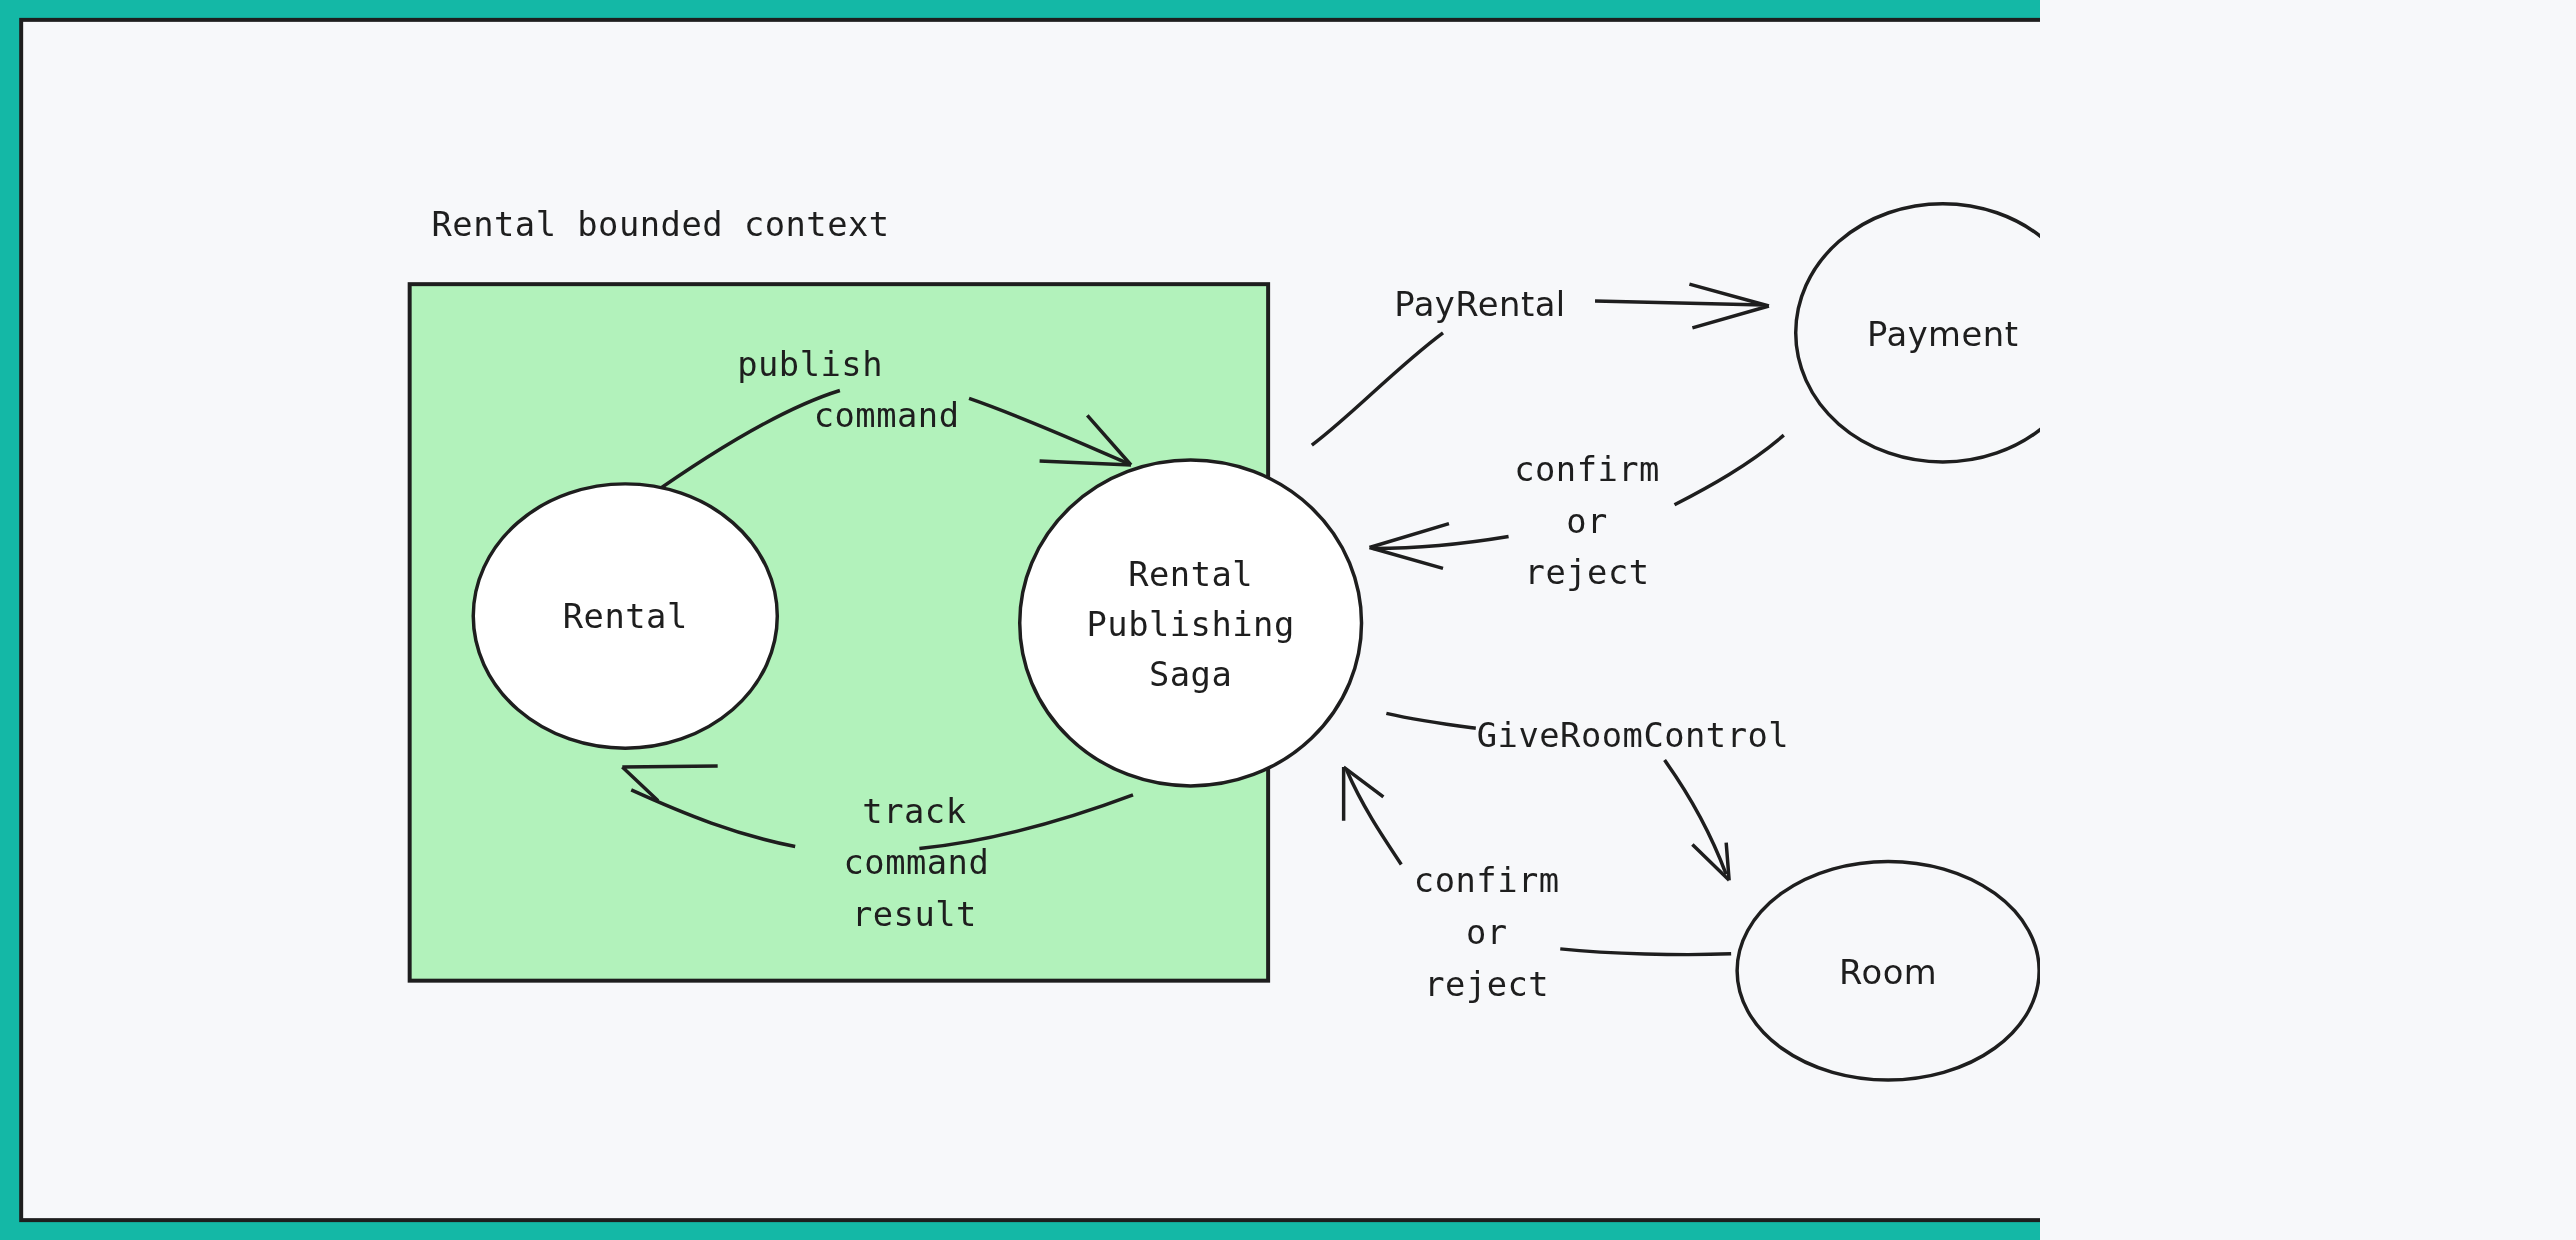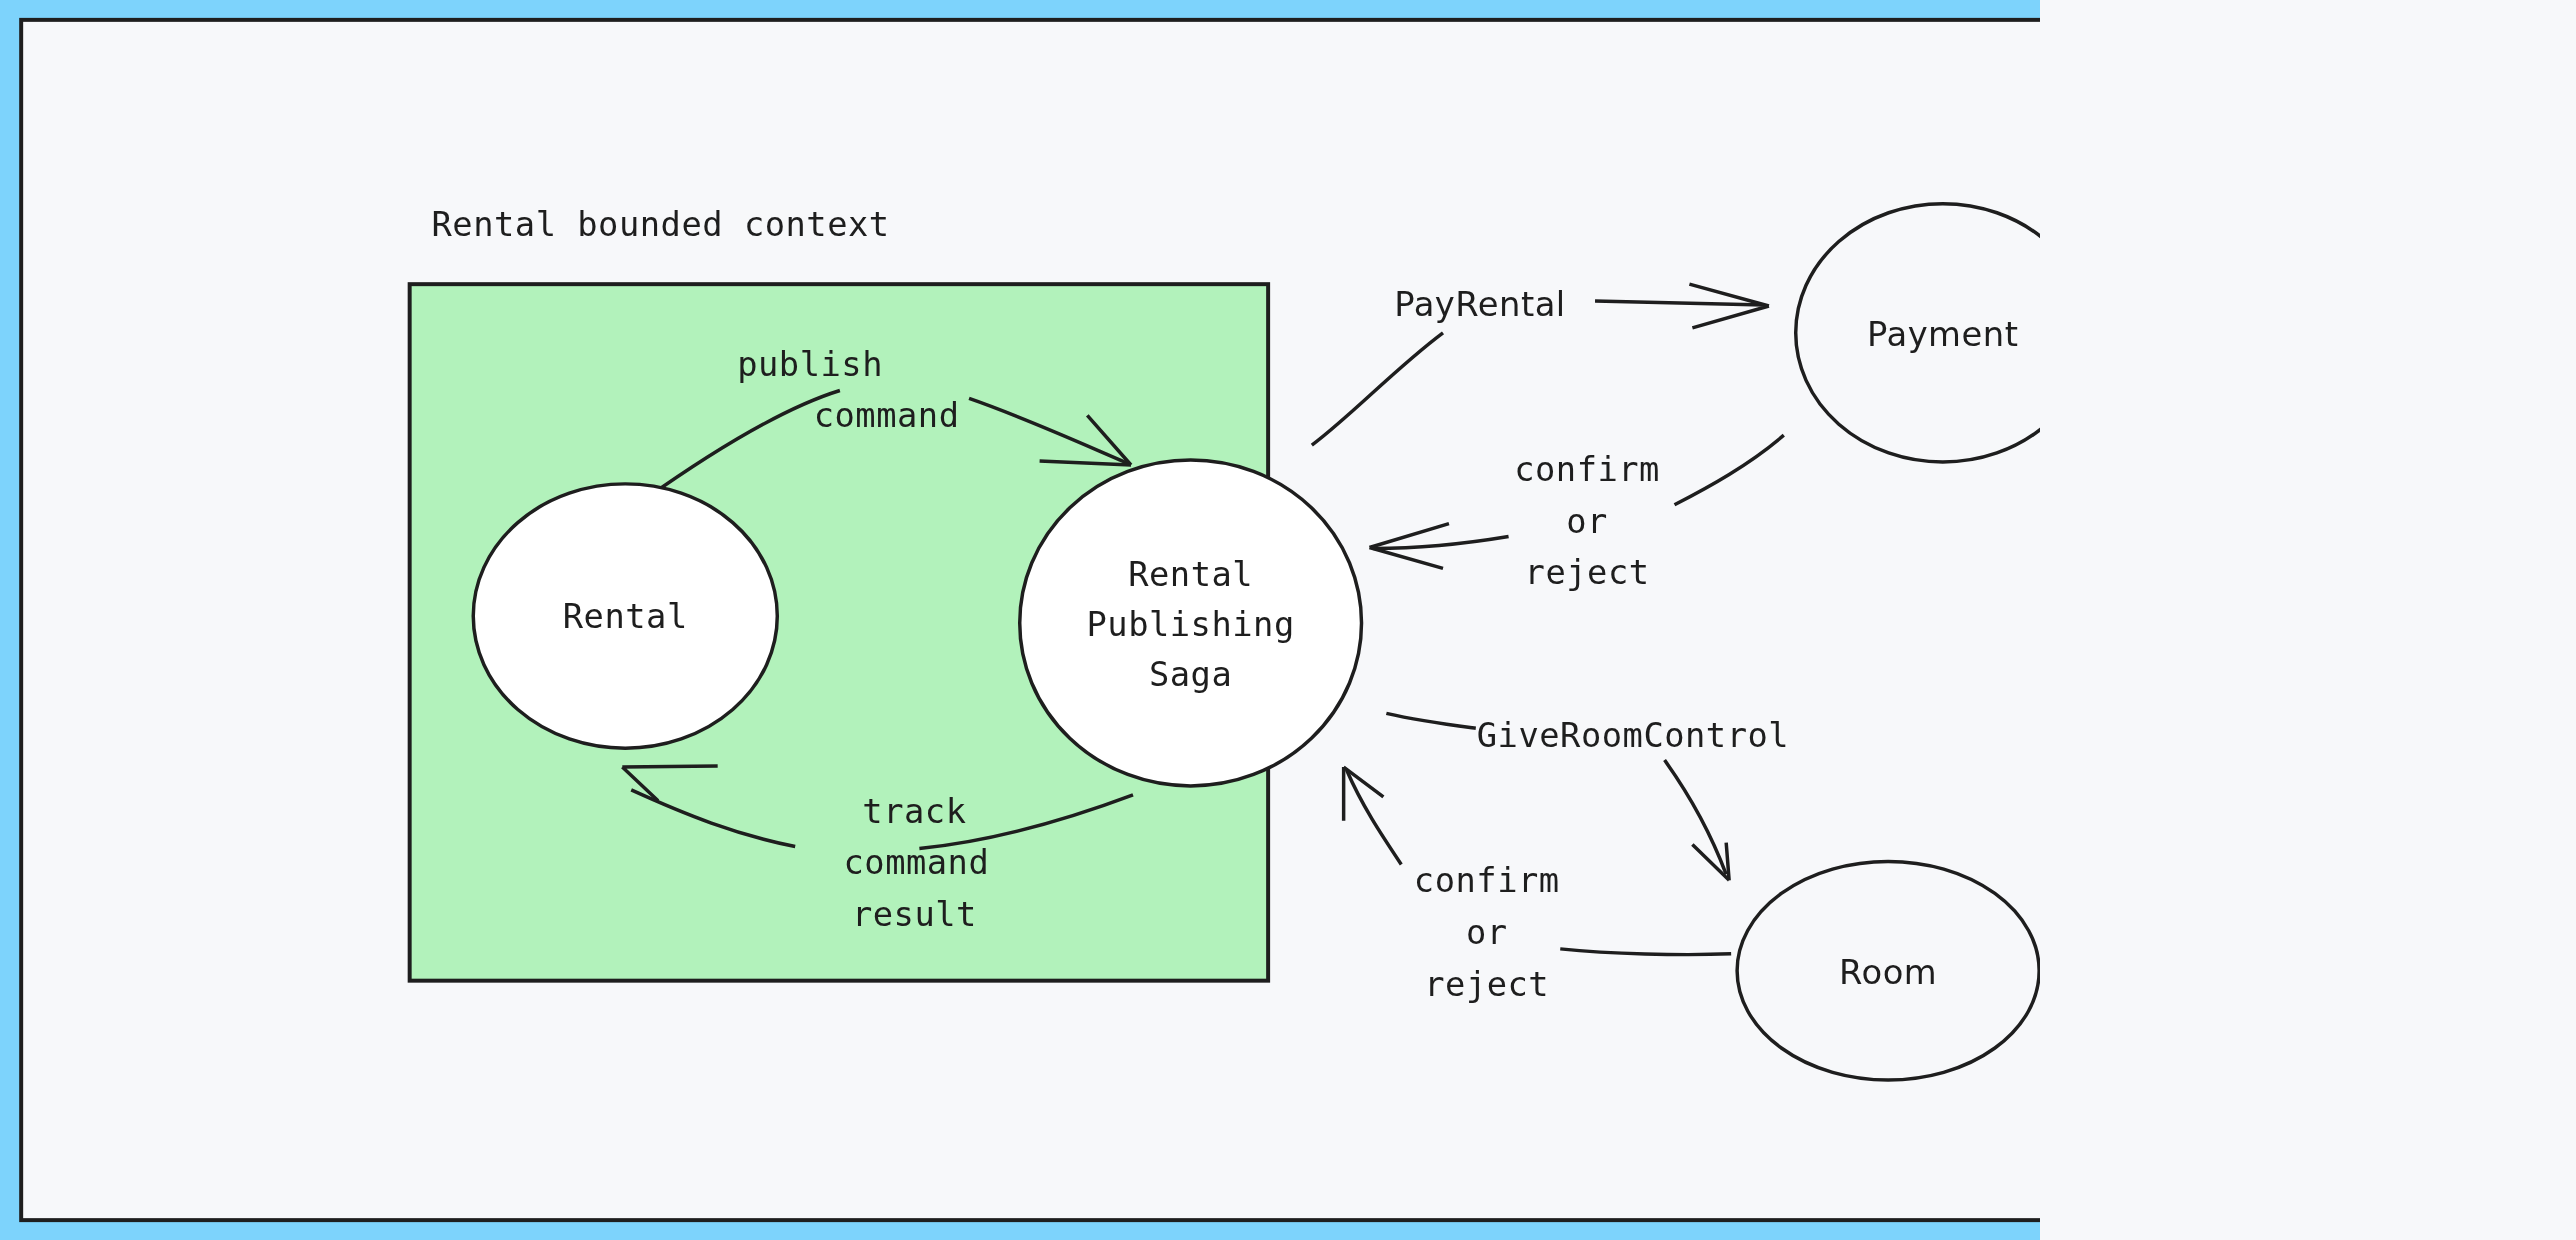--- a/index.html
+++ b/index.html
@@ -4,21 +4,21 @@
 <style>
   html, body {
     margin: 0;
     padding: 0;
     background: #f7f8fa;
   }
   #canvas {
     position: relative;
     width: 2040px;
     height: 1240px;
-    background: #7dd3fc;
+    background: #14b8a6;
     overflow: hidden;
     font-family: "DejaVu Sans Mono", monospace;
   }
   #diagram-svg {
     position: absolute;
     inset: 0;
     width: 2576px;
     height: 1240px;
   }
   .mono-text {

